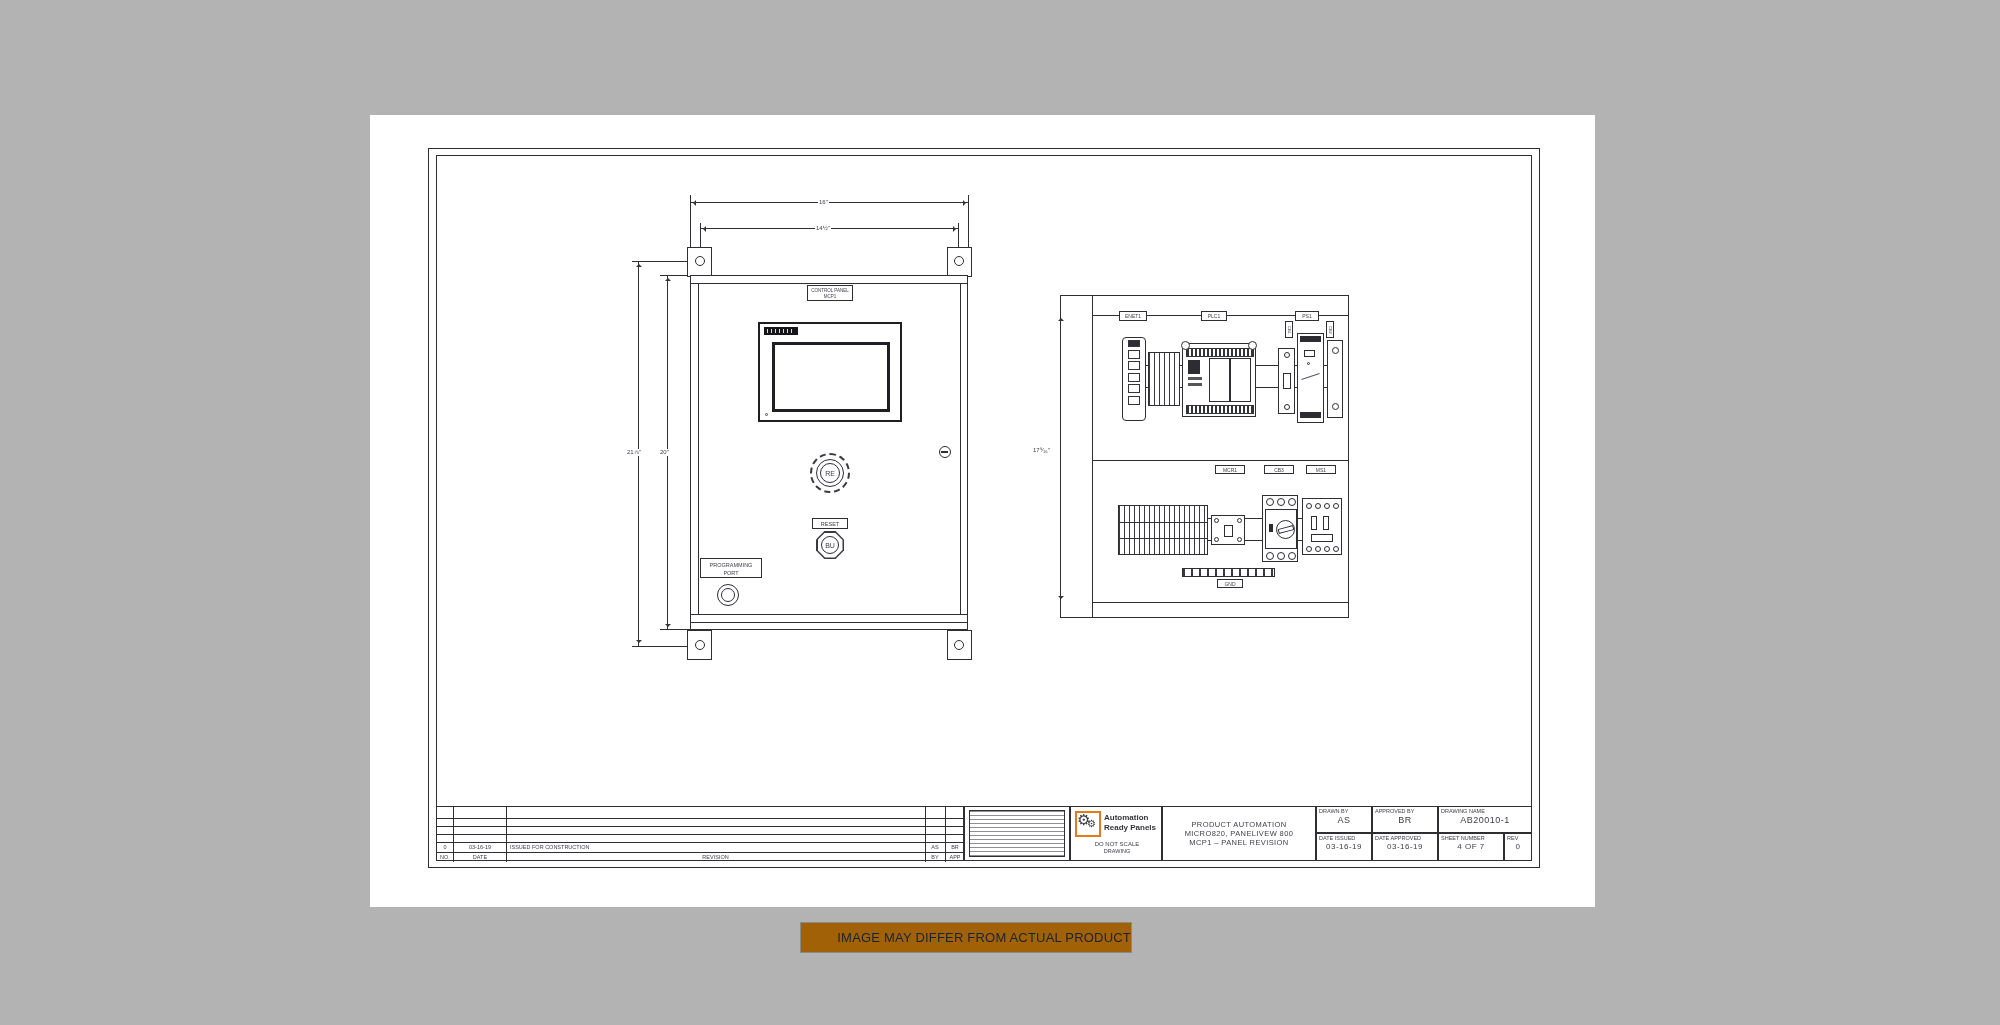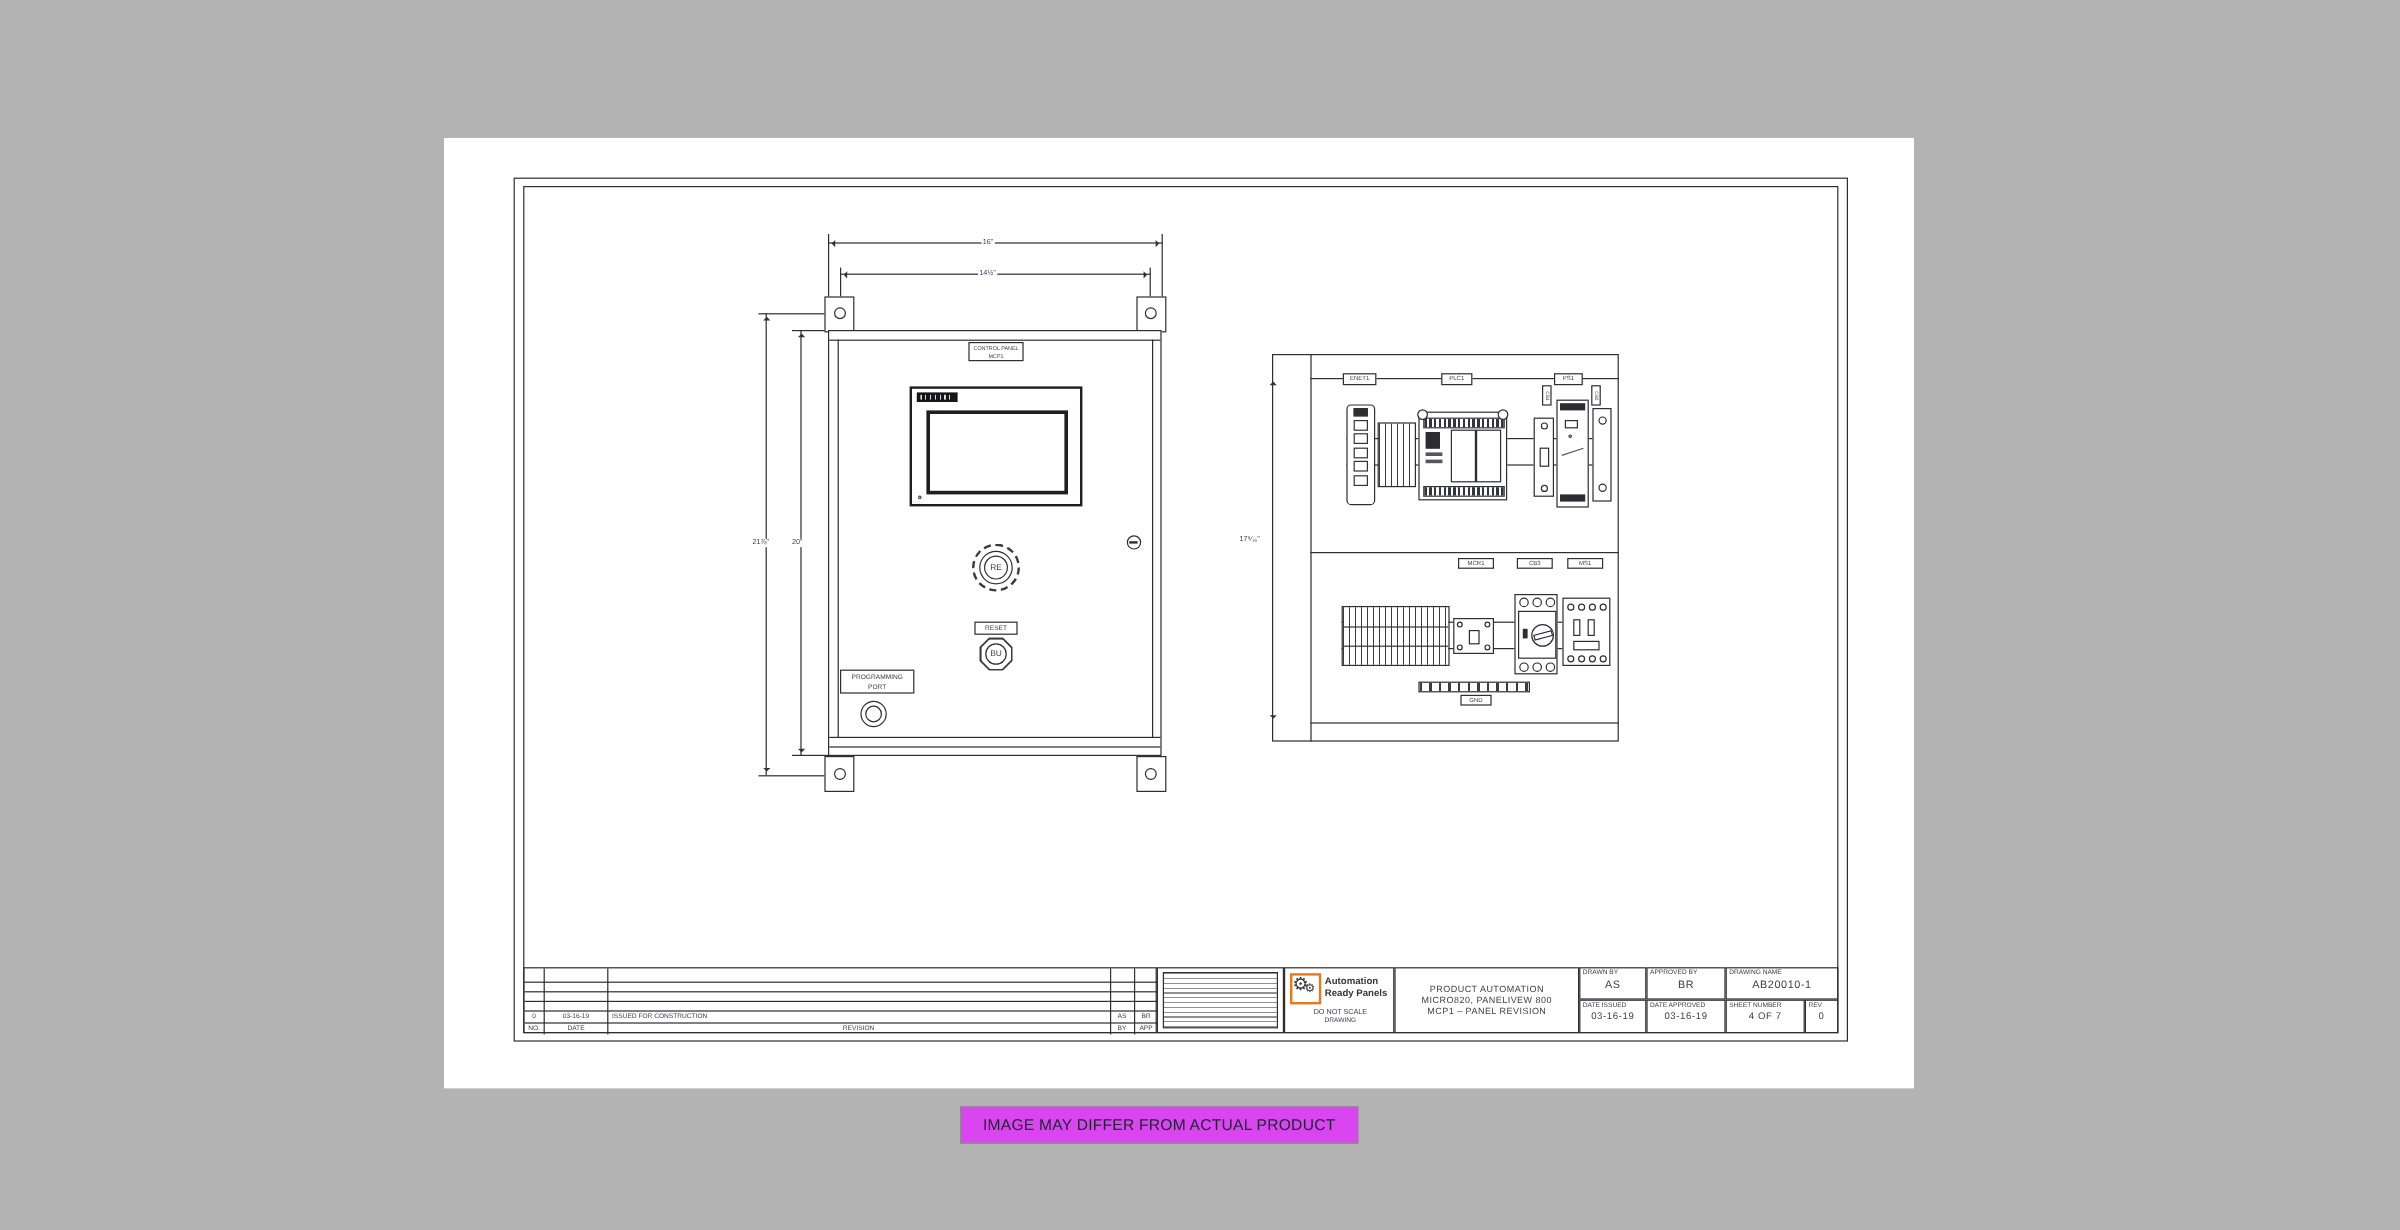--- a/index.html
+++ b/index.html
@@ -303,15 +303,15 @@
       <span class="cell-label">SHEET NUMBER</span>
       <span class="cell-value" style="font-size:8px">4 OF 7</span>
     </div>
     <div class="a b" style="left:1134px;top:718px;width:28px;height:28px">
       <span class="cell-label">REV</span>
       <span class="cell-value" style="font-size:8px">0</span>
     </div>
   </div>
 </div>
 
-<div class="a" style="left:800px;top:922px;width:332px;height:31px;background:#d946ef;border:1px solid #8a8a8a;box-sizing:border-box;display:flex;align-items:center;justify-content:center">
+<div class="a" style="left:800px;top:922px;width:332px;height:31px;background:#a16207;border:1px solid #8a8a8a;box-sizing:border-box;display:flex;align-items:center;justify-content:flex-end">
   <span style="font-size:13px;color:#1c2330;letter-spacing:.2px">IMAGE MAY DIFFER FROM ACTUAL PRODUCT</span>
 </div>
 
 </body></html>

